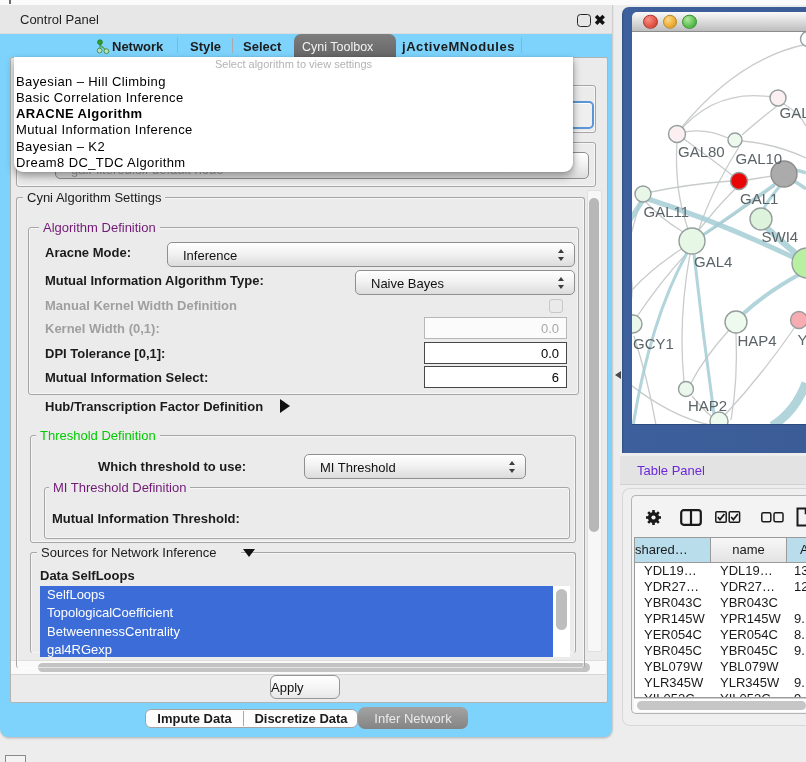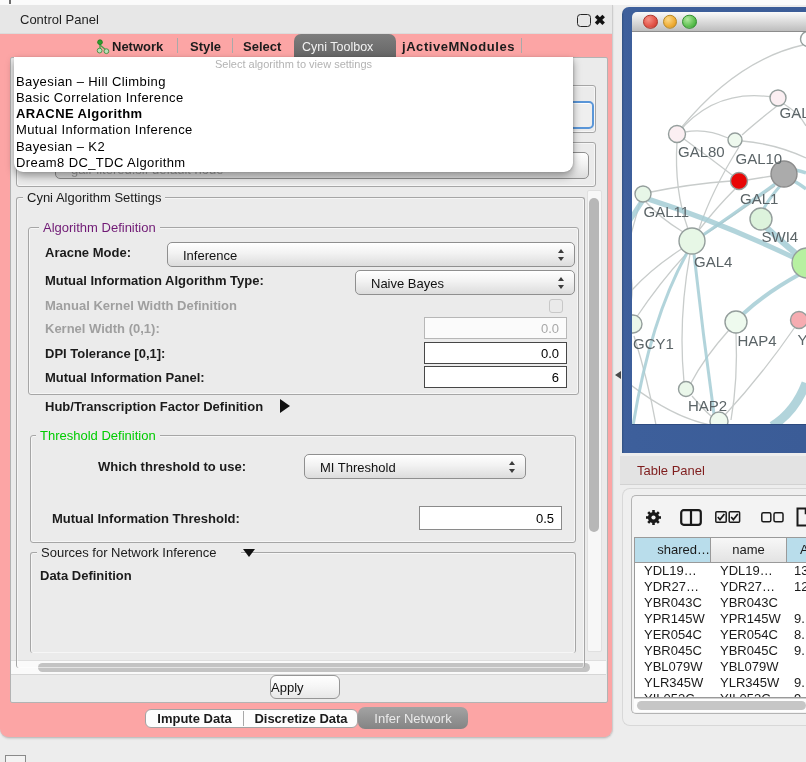--- a/index.html
+++ b/index.html
@@ -61,21 +61,21 @@
   .cell{position:absolute;font-size:13px;white-space:nowrap;}
 </style>
 </head>
 <body>
 
 <div id="stage">
 
   <div class="abs" style="left:0;top:0;width:806px;height:5px;background:#fbfbfb;"></div>
   <div class="abs" style="left:9px;top:0;width:2px;height:4px;background:#6d6d6d;"></div>
 
-  <div class="abs" style="left:0;top:5px;width:612px;height:732px;background:#fca5a5;border-bottom:1px solid #c2c2c2;border-right:1px solid #cdcdcd;border-radius:0 0 9px 9px;box-shadow:0 1px 2px rgba(0,0,0,.12);">
+  <div class="abs" style="left:0;top:5px;width:612px;height:732px;background:#7dd3fc;border-bottom:1px solid #c2c2c2;border-right:1px solid #cdcdcd;border-radius:0 0 9px 9px;box-shadow:0 1px 2px rgba(0,0,0,.12);">
 
     <div class="abs" style="left:0;top:0;width:100%;height:28px;background:#e7e7e7;border-bottom:1px solid #dcdcdc;">
       <span class="lbl" style="left:20px;top:7px;color:#1f1f1f;">Control Panel</span>
       <div class="abs" style="left:577px;top:9px;width:12px;height:11px;border:1.6px solid #262626;border-radius:3.5px;"></div>
       <div class="abs close-x" style="left:594px;top:7px;"></div>
     </div>
 
     <div class="abs" style="left:0;top:29px;width:100%;height:27px;">
       <svg class="abs" style="left:96px;top:5px;" width="14" height="16" viewBox="0 0 14 16">
         <line x1="4" y1="4" x2="4" y2="10" stroke="#4d9e4d" stroke-width="1.4"></line>
@@ -145,46 +145,55 @@
   <span class="lbl bold gray" style="left:45px;top:298px;">Manual Kernel Width Definition</span>
   <div class="abs" style="left:549px;top:299px;width:12px;height:12px;border:1px solid #c8c8c8;border-radius:3px;background:#eaeaea;"></div>
   <span class="lbl bold gray" style="left:45px;top:321px;">Kernel Width (0,1):</span>
   <div class="tinput dis" style="left:424px;top:317px;width:143px;height:22px;">
       <span>0.0</span>
     </div>
   <span class="lbl bold" style="left:45px;top:346px;">DPI Tolerance [0,1]:</span>
   <div class="tinput" style="left:424px;top:342px;width:143px;height:22px;">
       <span>0.0</span>
     </div>
-  <span class="lbl bold" style="left:45px;top:370px;">Mutual Information Panel:</span>
+  <span class="lbl bold" style="left:45px;top:370px;">Mutual Information Select:</span>
   <div class="tinput" style="left:424px;top:366px;width:143px;height:22px;">
       <span>6</span>
     </div>
 
   <span class="lbl bold" style="left:45px;top:399px;">Hub/Transcription Factor Definition</span>
   <div class="abs" style="left:280px;top:399px;width:0;height:0;border-top:7px solid transparent;border-bottom:7px solid transparent;border-left:10px solid #111;"></div>
 
   <div class="grp" style="left:30px;top:435px;width:544px;height:106px;">
     <span class="legend green-t" style="left:5px;">Threshold Definition</span>
   </div>
   <span class="lbl bold" style="left:98px;top:459px;">Which threshold to use:</span>
   <div class="combo" style="left:304px;top:454px;width:220px;height:23px;">
     <span class="ctext">MI Threshold</span>
     <span class="carr"></span>
   </div>
+  <div class="grp" style="left:44px;top:487px;width:524px;height:50px;">
+    <span class="legend blue-t" style="left:4px;">MI Threshold Definition</span>
+  </div>
   <span class="lbl bold" style="left:52px;top:511px;">Mutual Information Threshold:</span>
-  <div class="tinput" style="left:419px;top:506px;width:143px;height:24px;border:1.5px solid #8a8a8a;">
-      <span>0.5</span>
-    </div>
 
   <div class="grp" style="left:30px;top:552px;width:544px;height:100px;border-bottom:none;">
     <span class="legend" style="padding-right:24px;">Sources for Network Inference</span>
   </div>
   <div class="abs" style="left:243px;top:549px;width:0;height:0;border-left:6px solid transparent;border-right:6px solid transparent;border-top:8px solid #111;"></div>
-  <span class="lbl bold" style="left:40px;top:568px;">Data Definition</span>
+  <span class="lbl bold" style="left:40px;top:568px;">Data SelfLoops</span>
+  <div class="abs" style="left:40px;top:586px;width:530px;height:71px;background:#fff;overflow:hidden;">
+    <div id="attr-list-rows">
+        <div class="list-row" style="top: 0px;">SelfLoops</div>
+        <div class="list-row" style="top: 18.4px;">TopologicalCoefficient</div>
+        <div class="list-row" style="top: 36.8px;">BetweennessCentrality</div>
+        <div class="list-row" style="top: 55.2px;">gal4RGexp</div>
+      </div>
+    <div class="sb-thumb" style="left:516px;top:3px;width:11px;height:41px;background:#bdbdbd;"></div>
+  </div>
 
   <div id="apply-btn" style="left:270px;top:675px;width:68px;height:22px;">
       <span>Apply</span>
     </div>
 
   <div class="abs" style="left:145px;top:709px;width:213px;height:19px;background:#fdfdfd;border:1px solid #a3a3a3;border-radius:6px;box-sizing:border-box;"></div>
   <div class="btab" style="left:146px;top:709px;width:97px;height:18px;">
       <span>Impute Data</span>
     </div>
   <div class="abs" style="left:243px;top:711px;width:1px;height:15px;background:#a8a8a8;"></div>
@@ -266,21 +275,21 @@
         <text x="761.5" y="242" fill="#5b6467" font-size="15" font-family="&quot;Liberation Sans&quot;,sans-serif">SWI4</text>
         <text x="694" y="266.5" fill="#5b6467" font-size="15" font-family="&quot;Liberation Sans&quot;,sans-serif">GAL4</text>
         <text x="633" y="349" fill="#5b6467" font-size="15" font-family="&quot;Liberation Sans&quot;,sans-serif">GCY1</text>
         <text x="737.5" y="346" fill="#5b6467" font-size="15" font-family="&quot;Liberation Sans&quot;,sans-serif">HAP4</text>
         <text x="797.5" y="345" fill="#5b6467" font-size="15" font-family="&quot;Liberation Sans&quot;,sans-serif">Y</text>
         <text x="688" y="411" fill="#5b6467" font-size="15" font-family="&quot;Liberation Sans&quot;,sans-serif">HAP2</text>
       </svg>
   </div>
 
   <div class="abs" style="left:620px;top:456px;width:186px;height:28px;background:#e3e3e3;border-bottom:1px solid #d2d2d2;">
-    <span class="lbl" style="left:17px;top:7px;color:#7f1d1d;">Table Panel</span>
+    <span class="lbl" style="left:17px;top:7px;color:#6d28d9;">Table Panel</span>
   </div>
   <div class="abs" style="left:622px;top:488px;width:184px;height:236px;background:#efefef;border:1px solid #d8d8d8;border-right:none;border-radius:8px 0 0 8px;"></div>
   <div class="abs" style="left:631px;top:495px;width:175px;height:217px;background:#f3f3f3;border:1px solid #b4b4b4;border-right:none;border-radius:5px 0 0 5px;"></div>
 
   <svg class="abs" style="left:645px;top:509px;" width="17" height="17" viewBox="0 0 17 17">
     <g stroke="#1a1a1a" stroke-width="2.6">
       <line x1="8.5" y1="1" x2="8.5" y2="16"></line>
         <line x1="1" y1="8.5" x2="16" y2="8.5"></line>
       <line x1="3.2" y1="3.2" x2="13.8" y2="13.8"></line>
         <line x1="13.8" y1="3.2" x2="3.2" y2="13.8"></line>
@@ -301,21 +310,21 @@
   <svg class="abs" style="left:761px;top:512px;" width="23" height="11" viewBox="0 0 23 11">
     <rect x="0.8" y="0.8" width="9" height="9" rx="1.5" fill="none" stroke="#1a1a1a" stroke-width="1.5"></rect>
     <rect x="13" y="0.8" width="9" height="9" rx="1.5" fill="none" stroke="#1a1a1a" stroke-width="1.5"></rect>
   </svg>
   <svg class="abs" style="left:796px;top:507px;" width="16" height="20" viewBox="0 0 16 20">
     <path d="M1.5,1.5 L9.5,1.5 L14.5,6.5 L14.5,18.5 L1.5,18.5 Z" fill="none" stroke="#1a1a1a" stroke-width="2"></path>
     <path d="M9.5,1.5 L9.5,6.5 L14.5,6.5" fill="none" stroke="#1a1a1a" stroke-width="1.6"></path>
   </svg>
 
   <div class="abs" style="left:634px;top:537px;width:172px;height:161px;background:#fff;border:1px solid #9a9a9a;border-right:none;box-sizing:border-box;overflow:hidden;">
-    <div class="abs" style="left:0;top:0;width:76px;height:25px;background:#b9ddeb;border-right:1px solid #9a9a9a;border-bottom:1px solid #9a9a9a;box-sizing:border-box;text-align:right;line-height:24px;font-size:13px;"><span>shared…</span></div>
+    <div class="abs" style="left:0;top:0;width:76px;height:25px;background:#b9ddeb;border-right:1px solid #9a9a9a;border-bottom:1px solid #9a9a9a;box-sizing:border-box;text-align:left;line-height:24px;font-size:13px;"><span>shared…</span></div>
     <div class="abs" style="left:76px;top:0;width:76px;height:25px;background:linear-gradient(#f7f7f7,#e3e3e3);border-right:1px solid #9a9a9a;border-bottom:1px solid #9a9a9a;box-sizing:border-box;text-align:center;line-height:24px;font-size:13px;"><span>name</span></div>
     <div class="abs" style="left:152px;top:0;width:24px;height:25px;background:#b9ddeb;border-bottom:1px solid #9a9a9a;box-sizing:border-box;line-height:24px;font-size:13px;padding-left:13px;"><span>A</span></div>
     <div id="table-rows">
         <div class="cell" style="left: 9px; top: 25px; width: 66px; height: 16px; line-height: 16px; overflow: hidden;">YDL19…</div>
         <div class="cell" style="left: 85px; top: 25px; width: 66px; height: 16px; line-height: 16px; overflow: hidden;">YDL19…</div>
         <div class="cell" style="left: 159px; top: 25px; width: 20px; height: 16px; line-height: 16px; overflow: hidden;">13</div>
         <div class="cell" style="left: 9px; top: 41px; width: 66px; height: 16px; line-height: 16px; overflow: hidden;">YDR27…</div>
         <div class="cell" style="left: 85px; top: 41px; width: 66px; height: 16px; line-height: 16px; overflow: hidden;">YDR27…</div>
         <div class="cell" style="left: 159px; top: 41px; width: 20px; height: 16px; line-height: 16px; overflow: hidden;">12</div>
         <div class="cell" style="left: 9px; top: 57px; width: 66px; height: 16px; line-height: 16px; overflow: hidden;">YBR043C</div>

